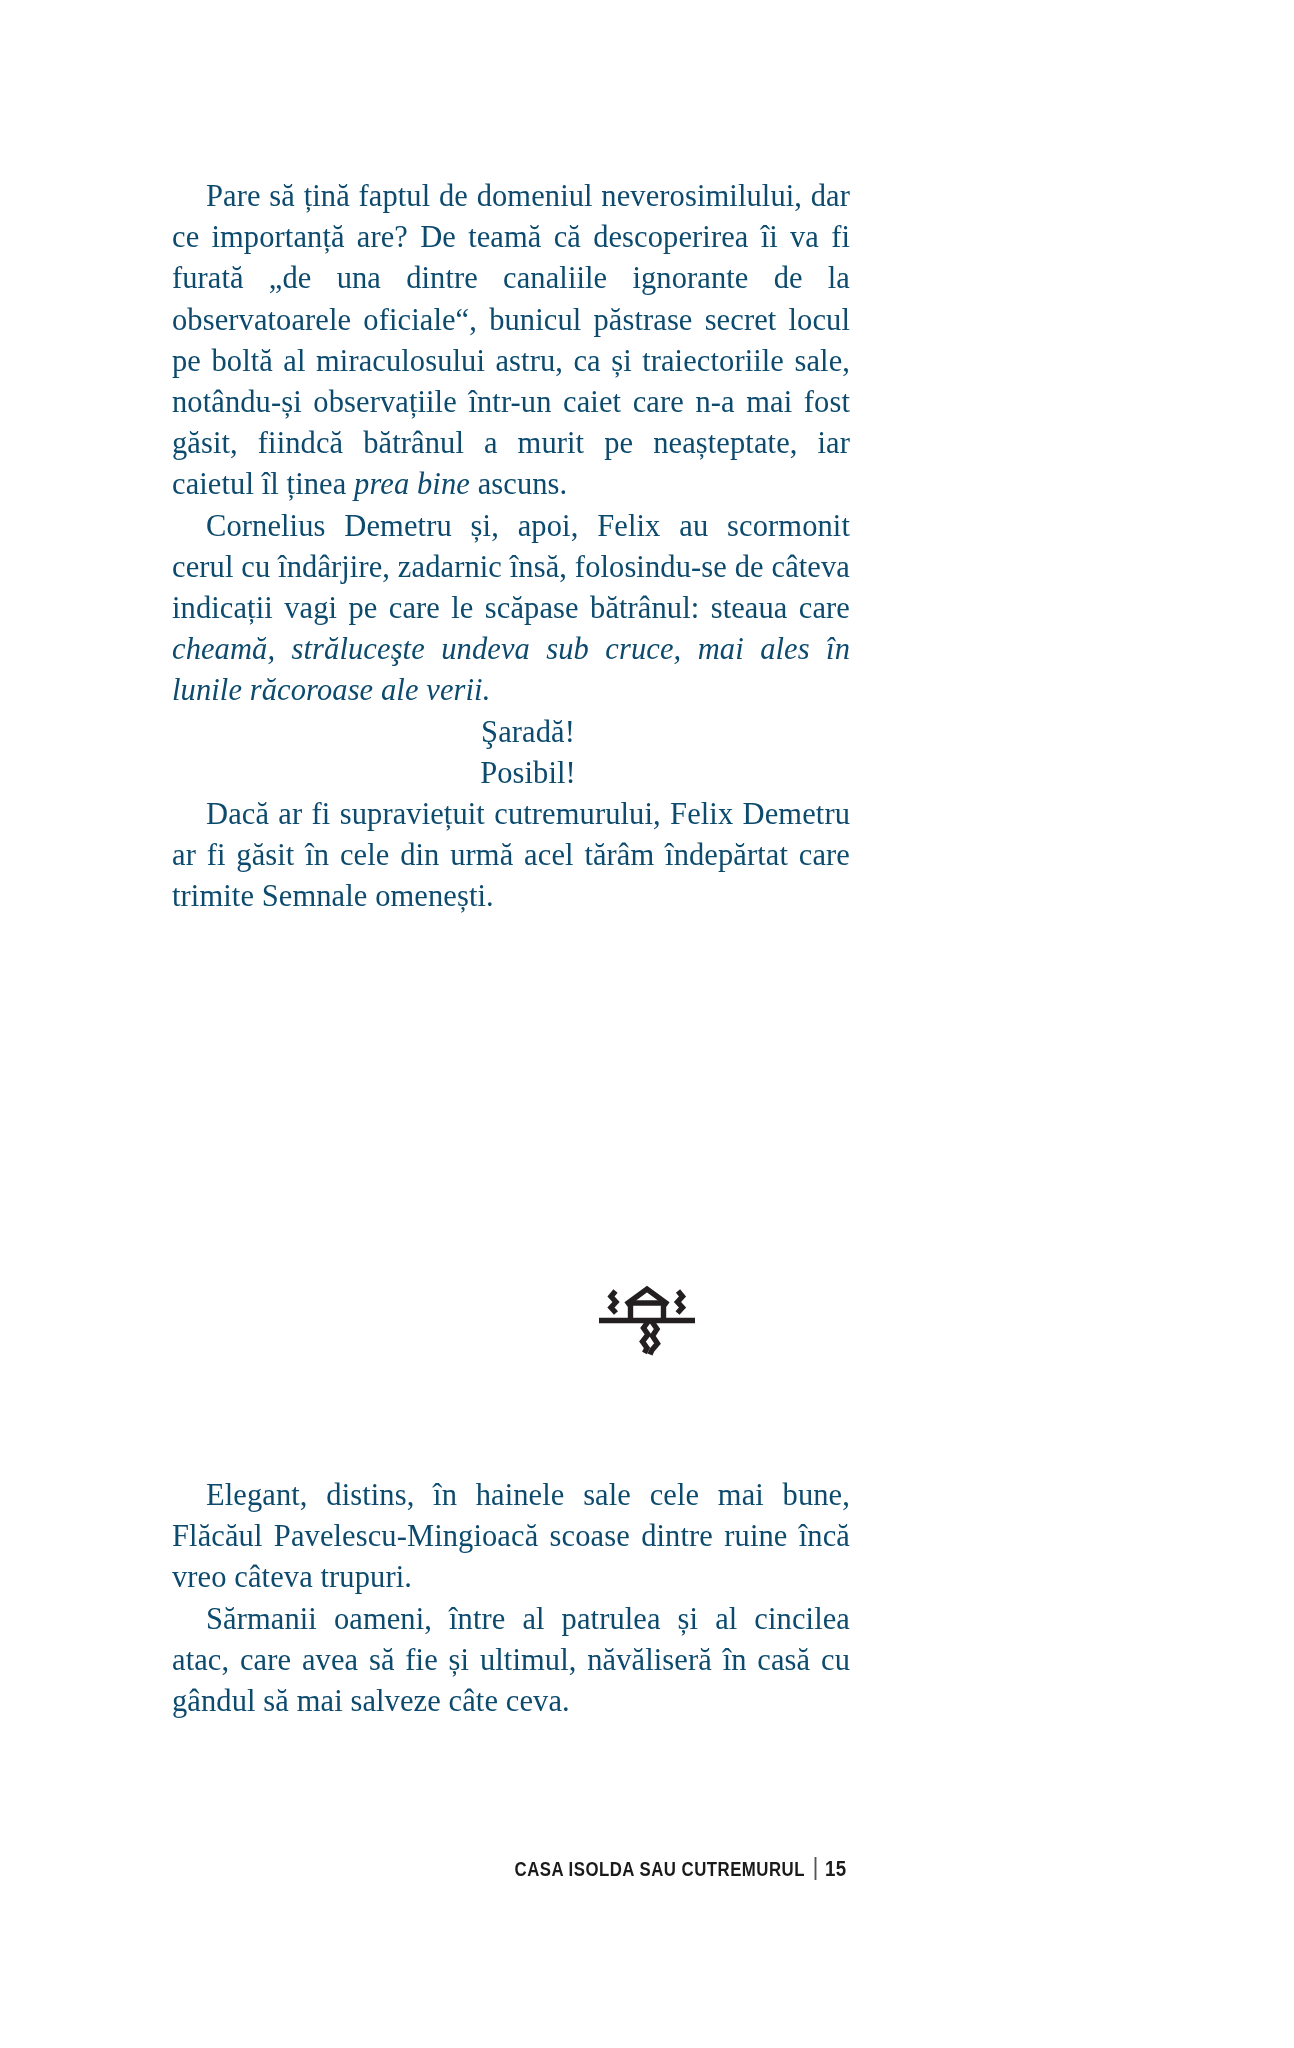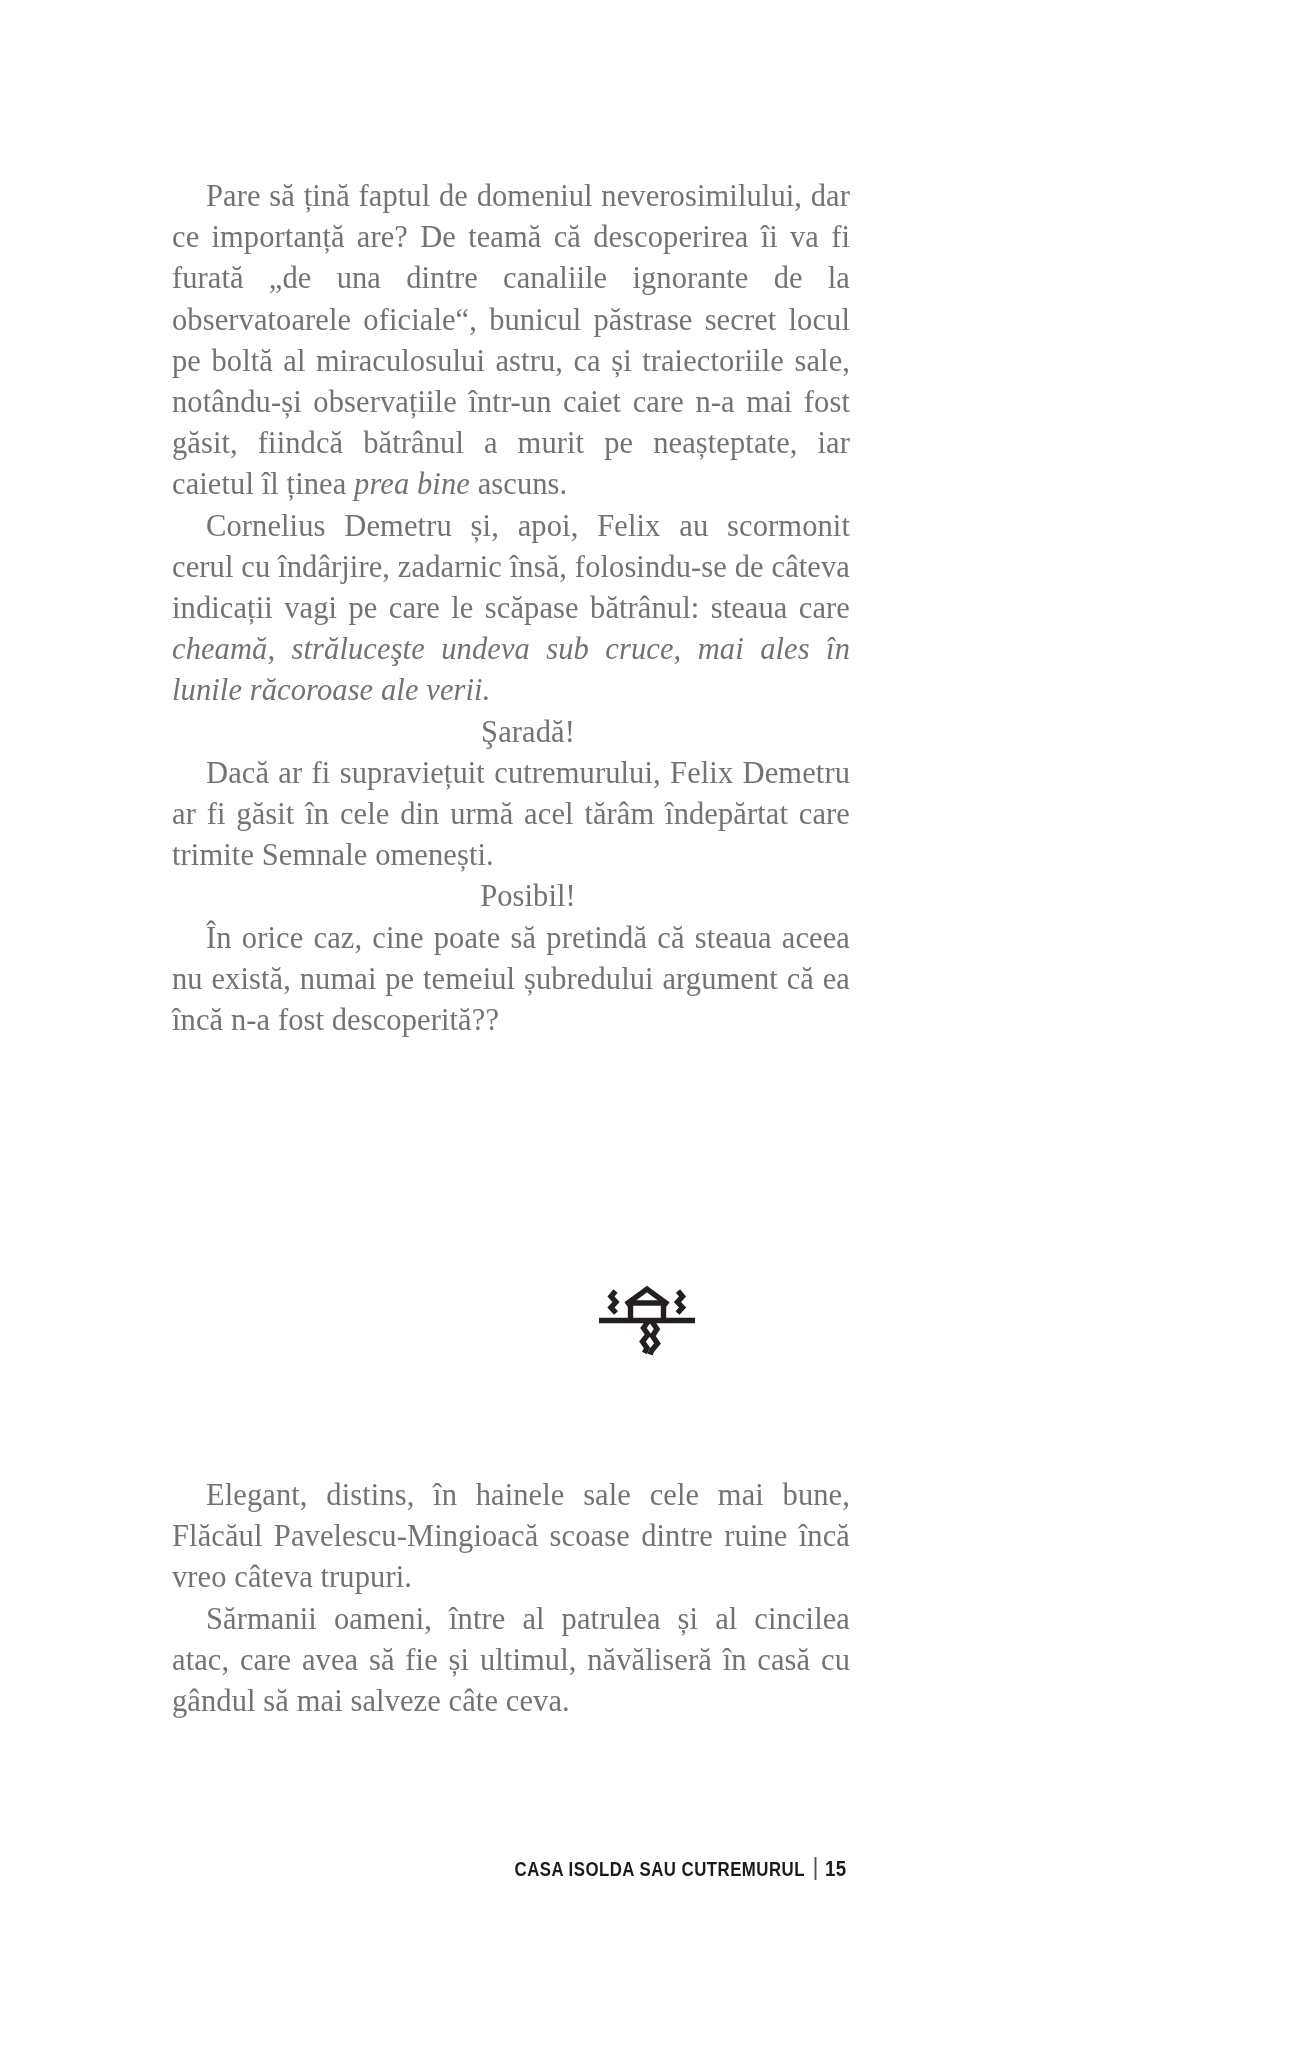--- a/index.html
+++ b/index.html
@@ -34,21 +34,21 @@
   p.para {
     margin: 0;
     text-align: justify;
     text-justify: inter-word;
     font-size: 30.5px;
     line-height: 41.2px;
     letter-spacing: 0.1px;
     text-indent: 34px;
     -webkit-hyphens: none;
     hyphens: none;
-    color: #737373;
+    color: #0c4a6e;
   }
   p.para.lastline-left { text-align: center; }
 
   em.it {
     font-style: italic;
   }
 
   
   .ornament-wrap {
     position: absolute;
@@ -118,23 +118,22 @@
 </head>
 <body>
 
 <div class="page">
 
   <div class="textblock">
 
     <p class="para" id="p1"><span>Pare să țină faptul de domeniul neverosimilului, dar ce importanță are? De teamă că descoperirea îi va fi furată „de una dintre canaliile ignorante de la observatoarele oficiale“, bunicul păstrase secret locul pe boltă al miraculosului astru, ca și traiectoriile sale, notându-și observațiile într-un caiet care n-a mai fost găsit, fiindcă bătrânul a murit pe neașteptate, iar caietul îl ținea </span><em class="it">prea bine</em><span> ascuns.</span></p>
     <p class="para" id="p2"><span>Cornelius Demetru și, apoi, Felix au scormonit cerul cu îndârjire, zadarnic însă, folosindu-se de câteva indicații vagi pe care le scăpase bătrânul: steaua care </span><em class="it">cheamă, străluceşte undeva sub cruce, mai ales în lunile răcoroase ale verii.</em></p>
     <p class="para lastline-left" id="p3"><span>Şaradă!</span></p>
+    <p class="para lastline-left" id="p5"><span>Posibil!</span></p>
     <p class="para" id="p4"><span>Dacă ar fi supraviețuit cutremurului, Felix Demetru ar fi găsit în cele din urmă acel tărâm îndepărtat care trimite Semnale omenești.</span></p>
-    <p class="para lastline-left" id="p5"><span>Posibil!</span></p>
-    <p class="para" id="p6"><span>În orice caz, cine poate să pretindă că steaua aceea nu există, numai pe temeiul șubredului argument că ea încă n-a fost descoperită??</span></p>
 
   </div>
 
   <div class="ornament-wrap">
     <span class="ornament">
       <svg viewBox="0 0 108 80" width="108" height="80" aria-hidden="true">
         <g fill="none" stroke="#231f20" stroke-width="5.4" stroke-linecap="butt" stroke-linejoin="miter">
 
           <line x1="6" y1="44.5" x2="102" y2="44.5" stroke-width="5.6"></line>
 

